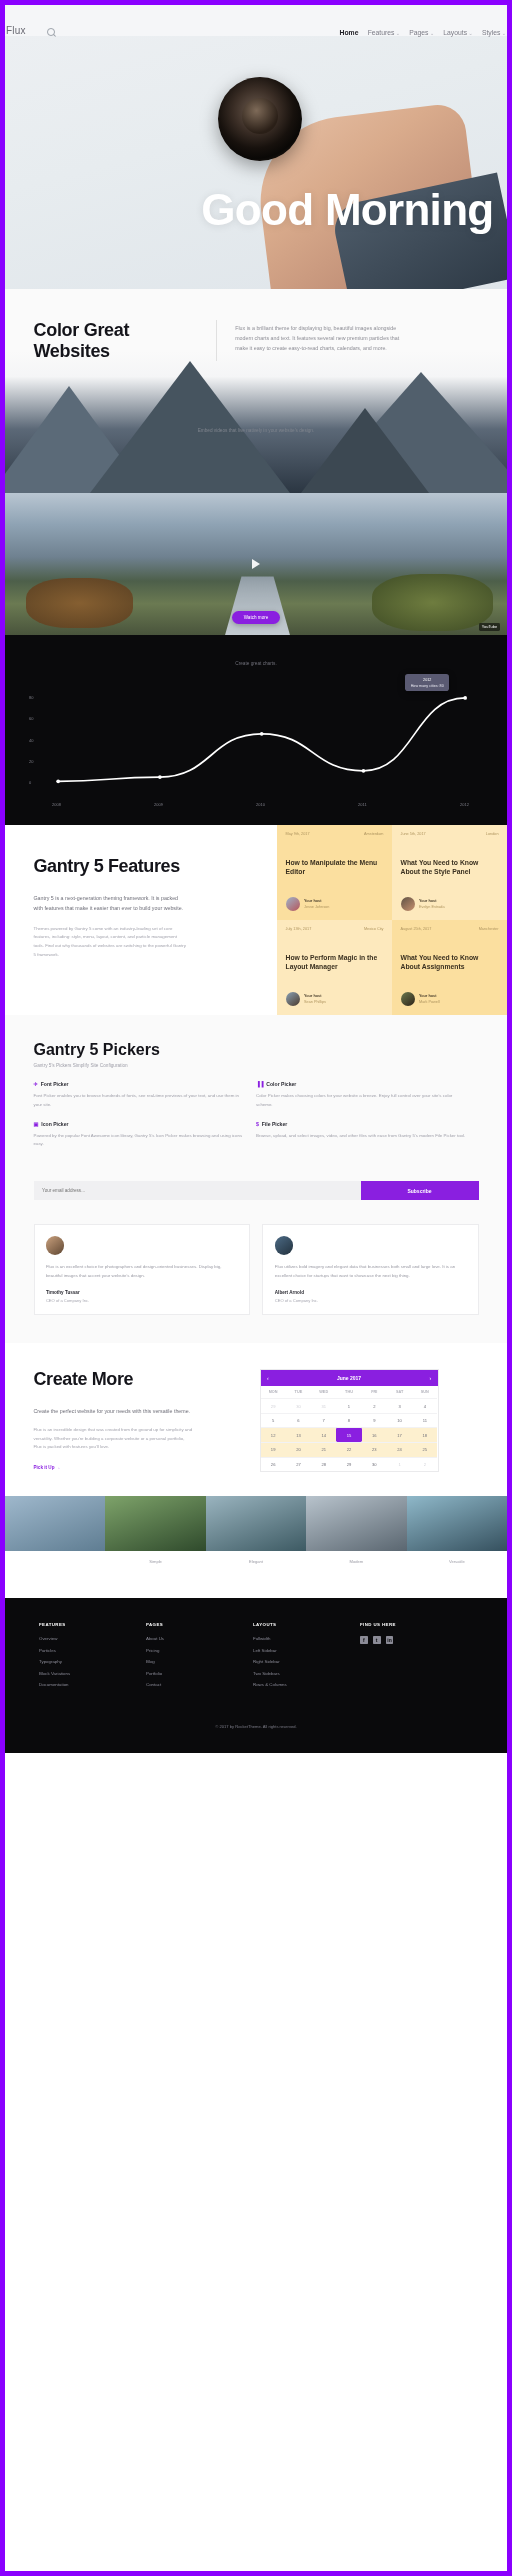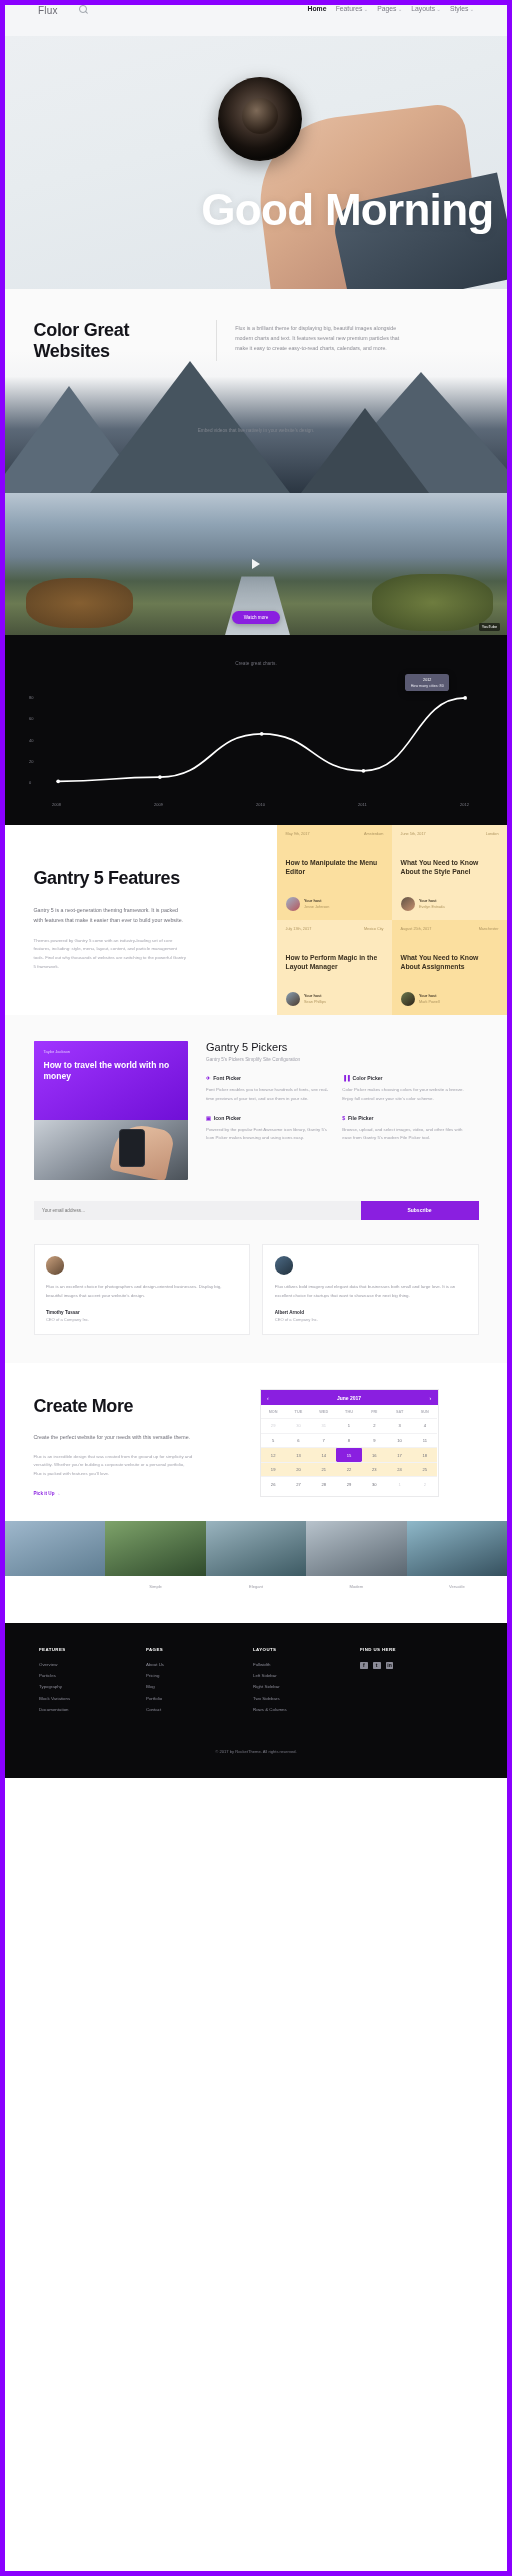--- a/index.html
+++ b/index.html
@@ -9,21 +9,21 @@
     background: #8a00ff;
     color: #333;
     width: 512px;
     height: 2576px;
     overflow: hidden;
     position: relative;
   }
   .page { position: absolute; left: 5px; top: 5px; width: 502px; height: 2566px; background: #fff; overflow: hidden; }
 
   
-  .header { height: 31px; background: #f5f6f8; display: flex; align-items: flex-start; padding: 0 33px; position: relative; z-index: 5;}
+  .header { height: 31px; background: #f5f6f8; display: flex; align-items: flex-end; padding: 0 1px; position: relative; z-index: 5;}
   .logo { font-size: 10px; color: #6b6b74; letter-spacing: 0.2px; font-weight: 400; }
   .search-wrap { margin-left: 21.3px; flex: 1; display: flex; align-items: center; }
   .search-icon { width: 7.8px; height: 7.8px; border: 0.9px solid #9aa0a8; border-radius: 50%; position: relative; display:inline-block;}
   .search-icon:after { content:""; position:absolute; width:0.9px; height:2.8px; background:#9aa0a8; right:-0.7px; bottom:-2.1px; transform:rotate(-45deg); }
   .nav { display: flex; align-items: center; gap: 9.2px; }
   .nav-item { font-size: 6.8px; color: #7c7c86; white-space: nowrap; cursor: pointer; }
   .nav-item.active { color: #1c1c22; font-weight: bold; }
   .caret { font-size: 5px; margin-left: 1.4px; color:#a9a9b2; }
 
   
@@ -99,21 +99,21 @@
   }
   .ylab { position:absolute; left:0; font-size:4px; color:#7e7e88; }
   .xlab { position:absolute; bottom:-9.2px; font-size:4px; color:#7e7e88; }
   .tooltip { position:absolute; background:#5a5a72; border-radius:2.8px; padding:3.6px 5.7px; text-align:center; box-shadow:0 2.1px 7.1px rgba(0,0,0,.4);}
   .tt-t { font-size:3.7px; color:#fff; }
   .tt-v { font-size:3.7px; color:#e7e7f0; margin-top:2.1px;}
 
   
   .gsec { display:flex; background:#fff; }
   .gleft { width: 272px; padding: 31px 24px 28.5px 28.5px; }
-  .gh { font-size:18px; font-weight:800; line-height:1.16; color:#14141a; letter-spacing:-0.4px;margin-top:12px;}
+  .gh { font-size:18px; font-weight:800; line-height:1.16; color:#14141a; letter-spacing:-0.4px;}
   .gp1 { font-size:5.3px; line-height:1.95; color:#6f6f79; margin-top:15.7px; width:153px;}
   .gp2 { font-size:4.4px; line-height:1.95; color:#a3a3ad; margin-top:11.4px; width:153px;}
   .gright { width: 230px; display:flex; flex-wrap:wrap; }
   .gcard { width:115px; height:95px; padding: 7.1px 8.5px 0 8.5px; position:relative;}
   .gcard.a { background:#fbdf9f; }
   .gcard.b { background:#fde9bd; }
   .gcard.c { background:#fde9bd; }
   .gcard.d { background:#fbdf9f; }
   .gmeta { display:flex; justify-content:space-between; font-size:3.8px; color:#b09660; }
   .gtitle { font-size:6.8px; font-weight:700; color:#3a3020; line-height:1.35; margin-top:21.3px;}
@@ -131,21 +131,21 @@
   .pick-img { width: 154px; height: 139px; position:relative; overflow:hidden; border-radius:1.4px;
     background: linear-gradient(160deg,#9b2bff 0%,#7a11e8 42%, #3d3d4a 43%, #6e6e7c 100%); }
   .pimg-top { position:absolute; left:0; right:0; top:0; height:80px; background:linear-gradient(150deg,#a135ff,#6f0fd6); padding:8.5px 10px;}
   .pimg-k { font-size:4px; color:#e4c9ff; }
   .pimg-h { font-size:8.5px; font-weight:700; color:#fff; line-height:1.25; margin-top:5.7px;}
   .pimg-bot { position:absolute; left:0; right:0; bottom:0; height:60px;
     background: linear-gradient(150deg,#c9cfd6 0%, #8e96a0 45%, #4a5158 100%);}
   .hand2 { position:absolute; right:17px; bottom:4.3px; width:57px; height:50px; background:linear-gradient(150deg,#e8c3a6,#c08e72); border-radius:28.5px 14.2px 4.3px 4.3px; transform:rotate(12deg);}
   .phone { position:absolute; right:43px; bottom:12.8px; width:25.6px; height:38px; background:#1d2026; border-radius:3.6px; border:0.7px solid #30343c;}
   .pick-right { flex:1; }
-  .pick-h { font-size:11px; font-weight:400; color:#14141a; }
+  .pick-h { font-size:16px; font-weight:700; color:#14141a; }
   .pick-sub { font-size:4.7px; color:#a0a0aa; margin-top:4.3px;}
   .pgrid { display:flex; flex-wrap:wrap; margin-top:12.8px; }
   .pcell { width: 50%; padding-right: 10px; margin-bottom: 11.4px;}
   .pcell-h { display:flex; align-items:center; gap:2.8px; font-size:5.1px; font-weight:700; color:#2b2b33;}
   .picon { color:#8a1fe0; font-size:5.3px; }
   .pcell-p { font-size:4.4px; line-height:1.95; color:#a0a0aa; margin-top:5px;}
 
   
   .subwrap { background:#fafafa; padding: 0 28.5px 24px 28.5px; display:flex; }
   .sub-input { flex:1; background:#f0f0f2; border:none; height:18.5px; padding:0 8.5px; font-size:4.6px; color:#a8a8b2; font-family:"Liberation Sans",sans-serif;}
@@ -156,21 +156,21 @@
   .tcard { flex:1; background:#fff; border:0.7px solid #ececee; padding: 11.4px 11.4px 11.4px 11.4px; }
   .tavatar { width:18.5px; height:18.5px; border-radius:50%; margin-bottom:8.5px;}
   .ta1{background:linear-gradient(140deg,#caa17e,#5e4632);}
   .ta2{background:linear-gradient(140deg,#4d6b86,#22313d);}
   .tp { font-size:4.4px; line-height:1.95; color:#9a9aa4; }
   .tn { font-size:4.6px; font-weight:bold; color:#2b2b33; margin-top:10px;}
   .tr { font-size:4.1px; color:#a8a8b2; margin-top:2.1px;}
 
   
   .cm { display:flex; background:#fff; padding: 25.6px 28.5px 24px 28.5px; gap: 20px;}
-  .cm-left { width: 206px; margin-top: 7px; }
+  .cm-left { width: 206px; }
   .cm-h { font-size:18px; font-weight:800; color:#14141a; letter-spacing:-0.4px;}
   .cm-p1 { font-size:5.3px; line-height:1.95; color:#6f6f79; margin-top:15.7px; width:157px;}
   .cm-p2 { font-size:4.4px; line-height:1.95; color:#a3a3ad; margin-top:10px; width:160px;}
   .cm-link { font-size:4.6px; color:#8a1fe0; font-weight:bold; margin-top:12.8px; display:inline-block; cursor:pointer;}
   .cal { width: 179px; border:0.7px solid #eaeaec; }
   .cal-head { background:#8a1fe0; color:#fff; height:15.7px; display:flex; align-items:center; justify-content:space-between; padding:0 6.4px;}
   .cal-title { font-size:5px; font-weight:bold; flex:1; text-align:center;}
   .cal-arrow { font-size:5px; cursor:pointer; }
   .cal-dows { display:flex; background:#fff; }
   .cal-dow { flex:1; text-align:center; font-size:3.8px; color:#b3b3bc; padding:4.3px 0; font-weight:bold;}
@@ -351,30 +351,20 @@
             <div>
               <div class="ghost-l">Your host</div>
               <div class="ghost-n">Mark Powell</div>
             </div>
           </div>
         </div>
       </div>
   </div>
 
   <div class="pick">
-    <div class="pick-img">
-      <div class="pimg-top">
-        <div class="pimg-k">Taylor Jackson</div>
-        <div class="pimg-h">How to travel the world with no money</div>
-      </div>
-      <div class="pimg-bot">
-        <div class="hand2"></div>
-        <div class="phone"></div>
-      </div>
-    </div>
     <div class="pick-right">
       <div class="pick-h">Gantry 5 Pickers</div>
       <div class="pick-sub">Gantry 5's Pickers Simplify Site Configuration</div>
       <div class="pgrid" id="picker-grid">
           <div class="pcell">
             <div class="pcell-h">
               <span class="picon">✈</span>
               <span>Font Picker</span>
             </div>
             <div class="pcell-p">Font Picker enables you to browse hundreds of fonts, see real-time previews of your text, and use them in your site.</div>

